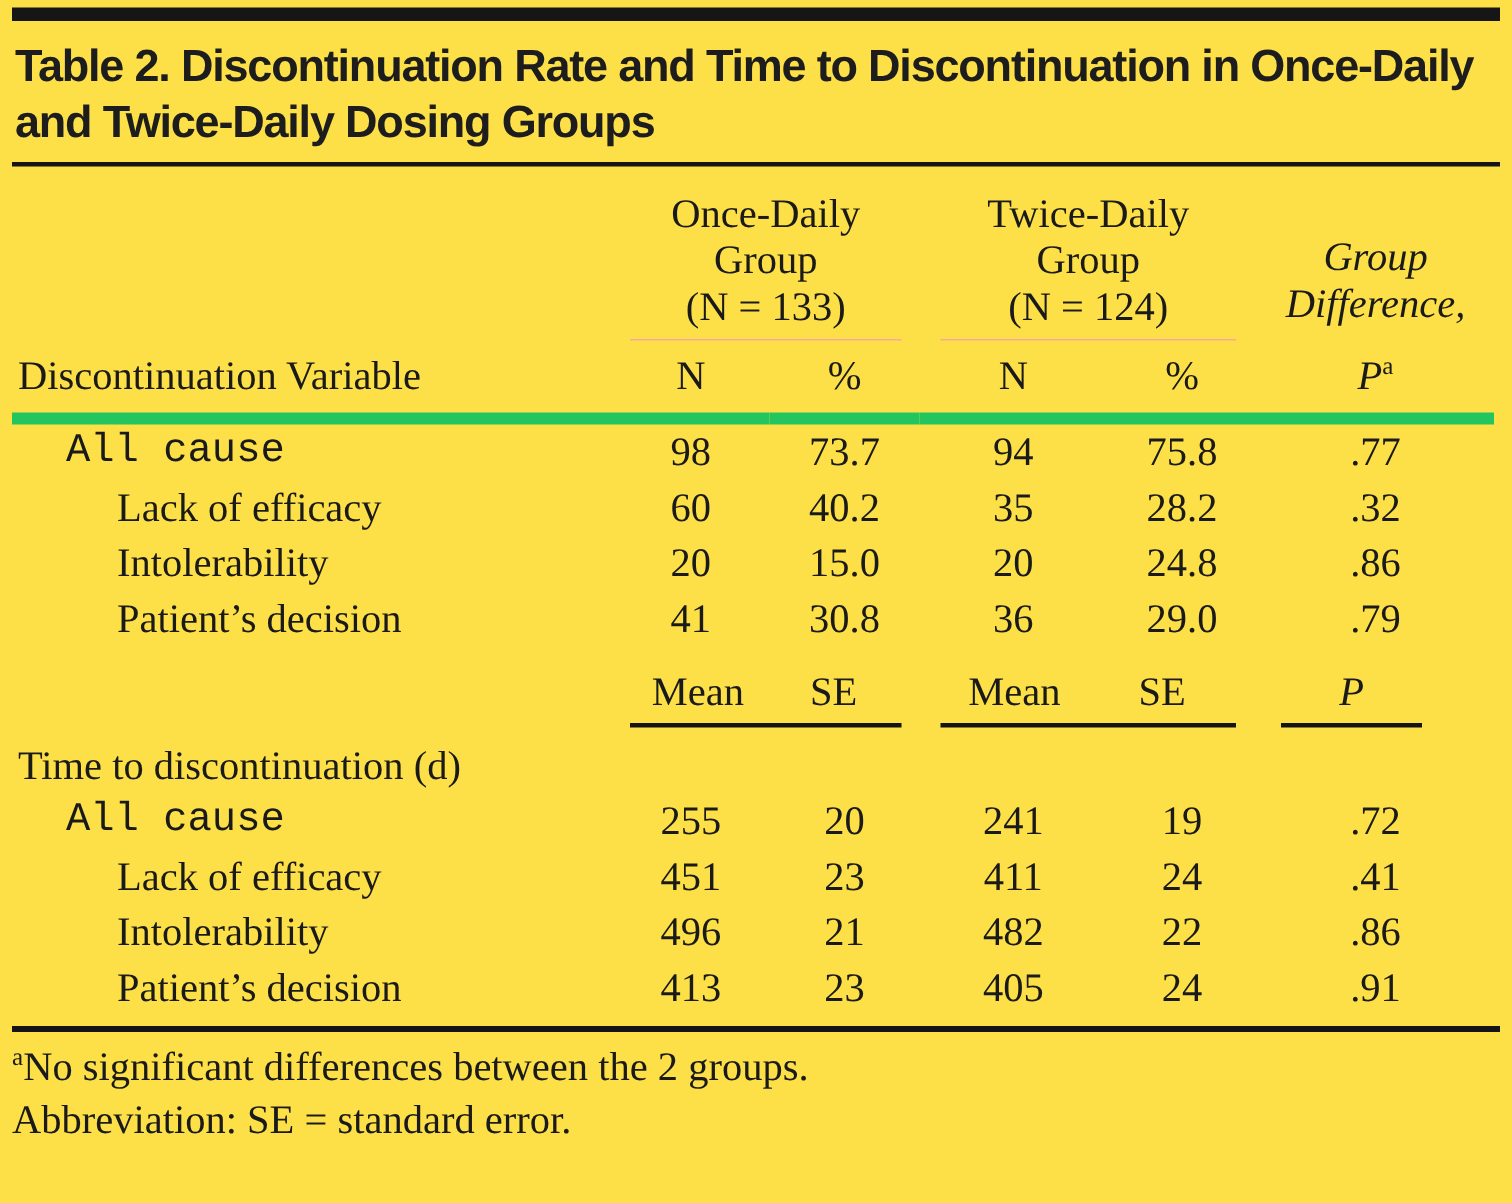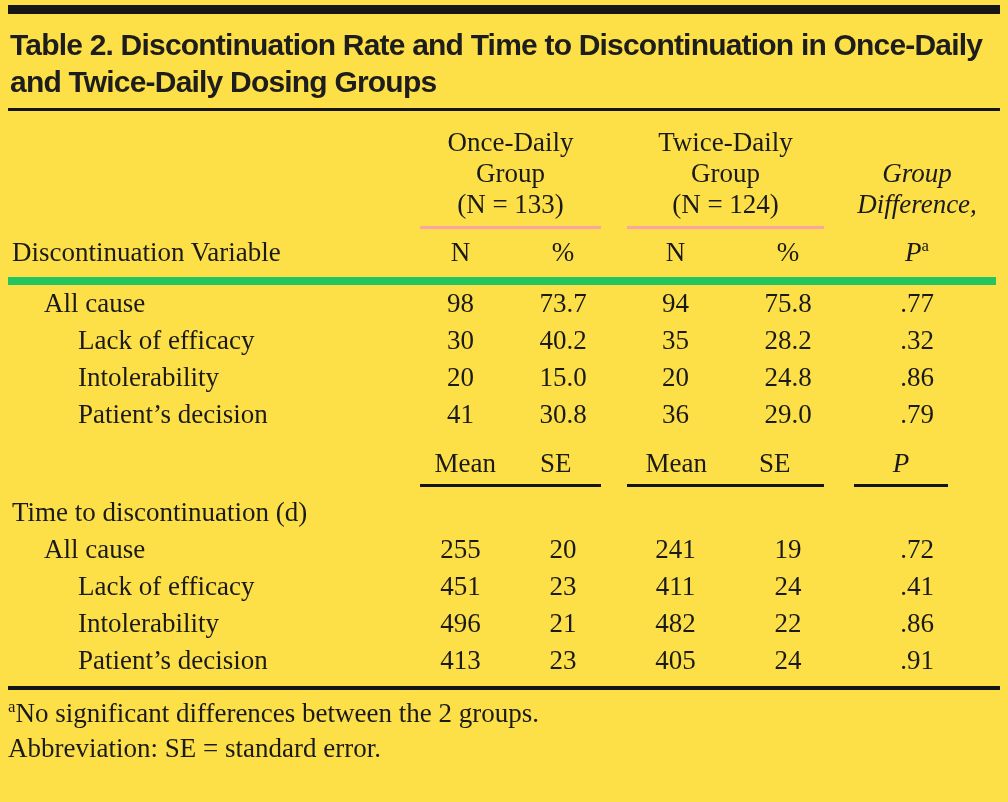--- a/index.html
+++ b/index.html
@@ -22,36 +22,36 @@
   table{
     width:988px;margin:4px 8px 0 8px;
     border-collapse:collapse;table-layout:fixed;
     font-size:27px;color:#1a1a1a;
   }
   th,td{font-weight:normal;padding:0;vertical-align:bottom;text-align:left;}
   .num{text-align:center;}
 
   
   .gcell{padding-top:12px;}
-  .grule{border-bottom:3px solid #fca5a5;padding-bottom:6px;}
+  .grule{border-bottom:1px solid #fca5a5;padding-bottom:6px;}
   .g1 .grule{margin:0 12px;}
   .g2 .grule{margin:0 14px;}
   .gname,.gn{text-align:center;line-height:31px;}
   .diffwrap{text-align:center;line-height:31px;margin-bottom:9px;font-style:italic;}
 
   
   .colrow th{padding-top:6px;padding-bottom:8px;border-bottom:8px solid #22c55e;line-height:34px;}
   .label-col{padding-left:4px;}
   .ital{font-style:italic;}
   sup{font-size:0.62em;line-height:0;}
 
   
   tbody td{line-height:37px;}
   .secrow td{padding-top:7px;padding-left:4px;}
-  .ind1{padding-left:36px;}
+  .ind1{padding-left:36px;font-family:Liberation Mono, monospace;}
   .ind2{padding-left:70px;}
 
   
   .midrow td{padding-top:15px;}
   .mrule{display:flex;border-bottom:3px solid #141414;padding-bottom:5px;line-height:31px;align-items:center;}
   .m1{margin:0 12px;}
   .m2{margin:0 14px;}
   .mcell{flex:1;text-align:center;}
   .prule{display:block;text-align:center;border-bottom:3px solid #141414;
          padding-bottom:5px;line-height:31px;margin:0 48px 0 16px;}
@@ -111,21 +111,21 @@
       <tr>
         <td class="ind1">All cause</td>
         <td class="num">98</td>
         <td class="num">73.7</td>
         <td class="num">94</td>
         <td class="num">75.8</td>
         <td class="num">.77</td>
       </tr>
       <tr>
         <td class="ind2">Lack of efficacy</td>
-        <td class="num">30</td>
+        <td class="num">60</td>
         <td class="num">40.2</td>
         <td class="num">35</td>
         <td class="num">28.2</td>
         <td class="num">.32</td>
       </tr>
       <tr>
         <td class="ind2">Intolerability</td>
         <td class="num">20</td>
         <td class="num">15.0</td>
         <td class="num">20</td>

